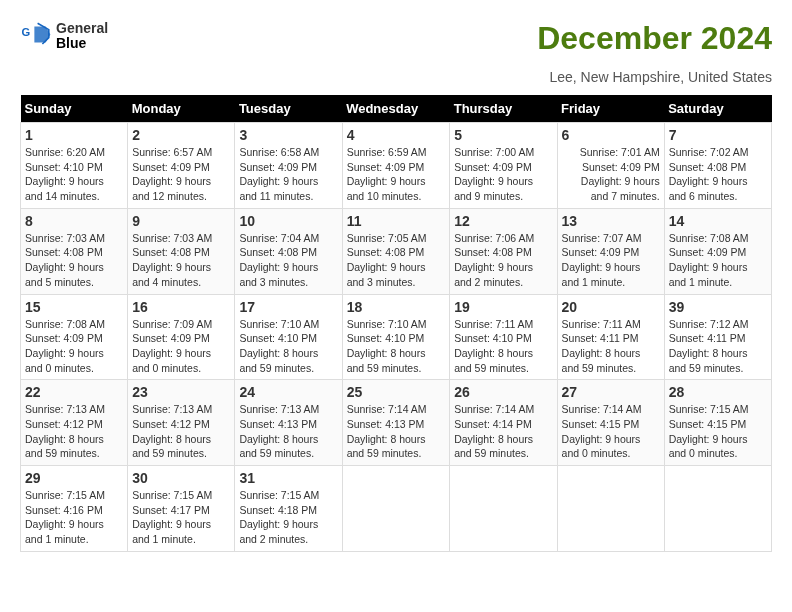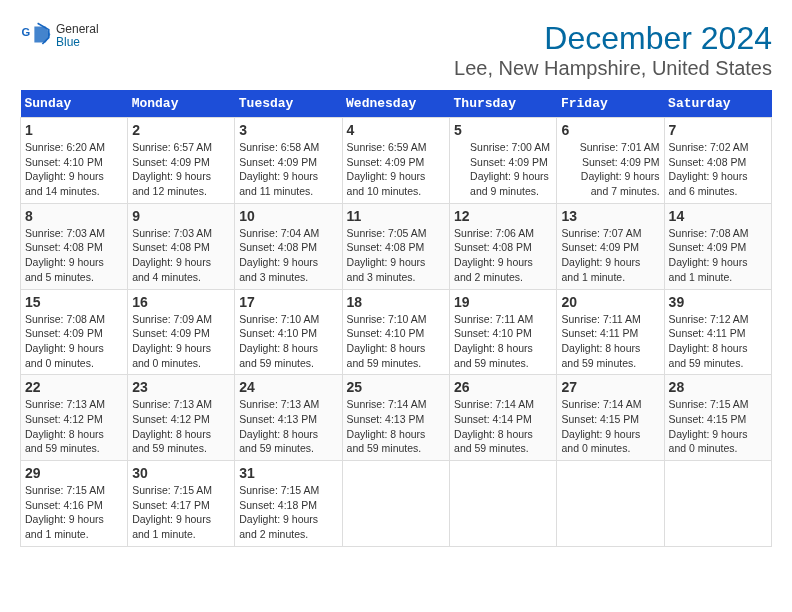--- a/index.html
+++ b/index.html
@@ -14,42 +14,43 @@
       display: flex;
       justify-content: space-between;
       align-items: flex-start;
       margin-bottom: 10px;
     }
     .logo {
       display: flex;
       align-items: center;
     }
     .logo-text {
-      font-size: 12px;
-      font-weight: normal;
+      font-size: 14px;
+      font-weight: bold;
       color: #333;
       line-height: 1.1;
     }
-    .logo-text .blue { color: #0369a1; }
+    .logo-text .blue { color: #000000; }
     .logo-icon {
       width: 32px;
       height: 32px;
       margin-right: 4px;
     }
     .title-section {
       text-align: right;
     }
     .month-title {
       font-size: 32px;
-      font-weight: normal;
-      color: #0369a1;
+      font-weight: bold;
+      color: #4d7c0f;
     }
     .location {
-      font-size: 20px;
+      font-size: 14px;
       color: #555;
+      margin-top: 12px;
     }
     .calendar {
       width: 100%;
       border-collapse: collapse;
       font-size: 11px;
     }
     .calendar th {
       background-color: #1565C0;
       color: #fff;
       padding: 6px 4px;
@@ -74,21 +75,21 @@
     .day-info {
       color: #333;
       font-size: 10.5px;
       line-height: 1.4;
     }
     .empty-cell {
       background: #f9f9f9;
     }
     tr:nth-child(even) td { background: #fafafa; }
     tr:nth-child(odd) td { background: #fff; }
-    .calendar thead tr th { background: #1d4ed8; font-family: Liberation Mono, monospace; }
+    .calendar thead tr th { background: #000000; }
   </style>
 </head>
 <body>
 
 <div class="header">
   <div class="logo">
     <svg class="logo-icon" viewBox="0 0 40 40">
       <text x="2" y="20" font-size="14" fill="#1565C0" font-weight="bold">G</text>
       <path d="M18 8 L32 8 L38 18 L32 28 L18 28 Z" fill="#1565C0" opacity="0.8"></path>
       <path d="M22 4 L36 12 L36 22 L28 30" fill="none" stroke="#1565C0" stroke-width="2"></path>
@@ -143,21 +144,21 @@
         </td>
         <td>
           <span class="day-num">4</span>
           <div class="day-info" style="white-space: pre-line;">Sunrise: 6:59 AM
 Sunset: 4:09 PM
 Daylight: 9 hours
 and 10 minutes.</div>
         </td>
         <td>
           <span class="day-num">5</span>
-          <div class="day-info" style="white-space: pre-line; margin-left: 16px;">Sunrise: 7:00 AM
+          <div class="day-info" style="white-space: pre-line;">Sunrise: 7:00 AM
 Sunset: 4:09 PM
 Daylight: 9 hours
 and 9 minutes.</div>
         </td>
         <td>
           <span class="day-num">6</span>
           <div class="day-info" style="white-space: pre-line; text-align: right;">Sunrise: 7:01 AM
 Sunset: 4:09 PM
 Daylight: 9 hours
 and 7 minutes.</div>

